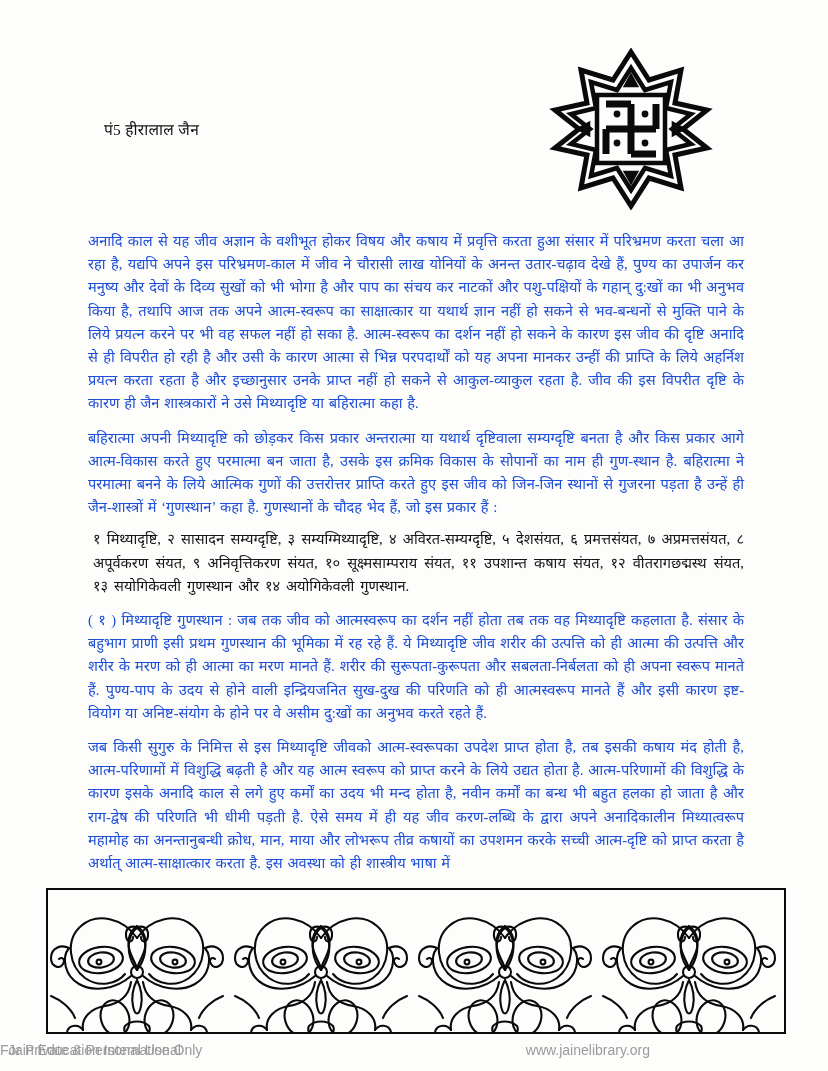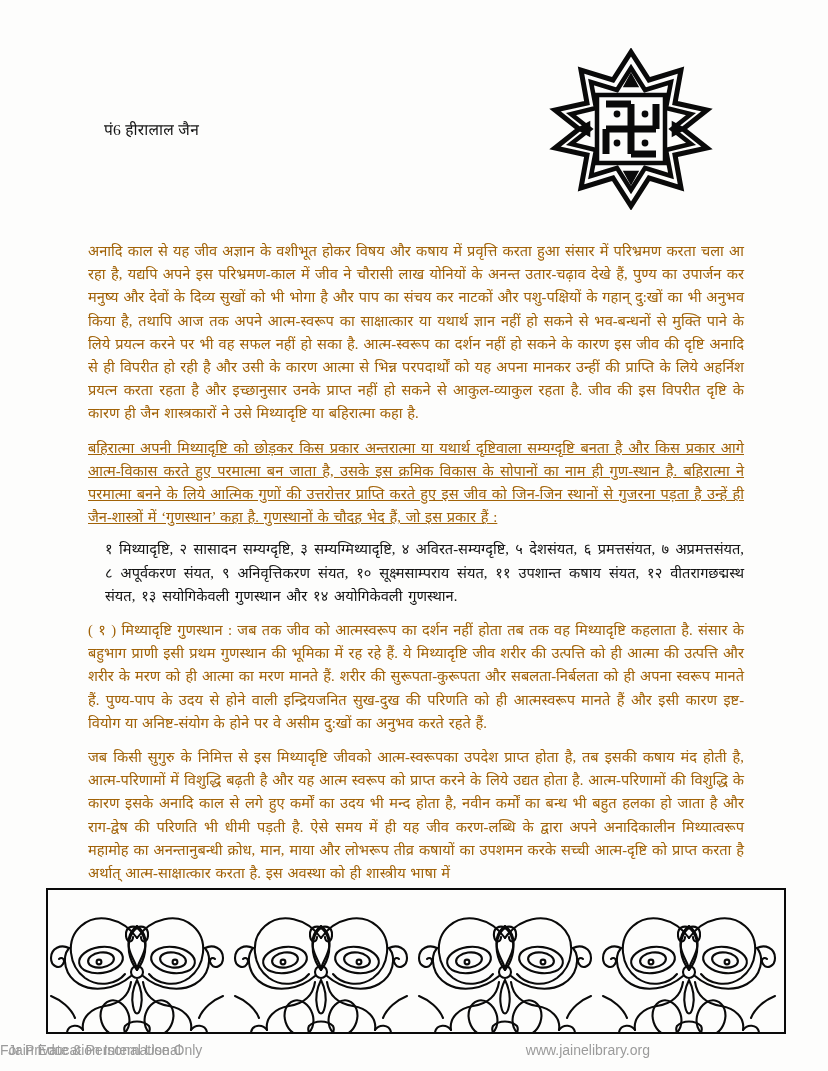--- a/index.html
+++ b/index.html
@@ -59,34 +59,34 @@
   }
 
   
   #body-col {
     position: absolute;
     left: 88px;
     top: 230px;
     width: 656px;
   }
   .para {
-    margin: 10px 0 11px 0;
+    margin: 0 0 11px 0;
     font-size: 14.6px;
     line-height: 23.2px;
     text-align: justify;
     text-justify: inter-word;
     word-spacing: 1.1px;
-    color: #a16207;
-  }
-  .para.tight { margin-bottom: 9px; text-decoration: underline; }
+    color: #1d4ed8;
+  }
+  .para.tight { margin-bottom: 9px; }
   .para .lead {
     font-weight: 400;
   }
   .list-para {
-    margin: 0 0 11px 17px;
+    margin: 0 0 11px 5px;
     font-size: 14.6px;
     line-height: 23.2px;
     text-align: justify;
     word-spacing: 2.2px;
     color: #141414;
   }
 
   
   #ornament {
     position: absolute;
@@ -145,21 +145,21 @@
       <g fill="#0a0a0a">
         <circle cx="72" cy="66" r="3.4"></circle>
         <circle cx="100" cy="66" r="3.4"></circle>
         <circle cx="72" cy="95" r="3.4"></circle>
         <circle cx="100" cy="95" r="3.4"></circle>
       </g>
     </svg>
   </div>
 
   <div id="byline">
-    <span class="ln">पं6 हीरालाल जैन</span>
+    <span class="ln">पं5 हीरालाल जैन</span>
   </div>
 
 
   <div id="body-col">
 
     <p class="para">अनादि काल से यह जीव अज्ञान के वशीभूत होकर विषय और कषाय में प्रवृत्ति करता हुआ संसार में परिभ्रमण करता चला आ रहा है, यद्यपि अपने इस परिभ्रमण-काल में जीव ने चौरासी लाख योनियों के अनन्त उतार-चढ़ाव देखे हैं, पुण्य का उपार्जन कर मनुष्य और देवों के दिव्य सुखों को भी भोगा है और पाप का संचय कर नाटकों और पशु-पक्षियों के गहान् दु:खों का भी अनुभव किया है, तथापि आज तक अपने आत्म-स्वरूप का साक्षात्कार या यथार्थ ज्ञान नहीं हो सकने से भव-बन्धनों से मुक्ति पाने के लिये प्रयत्न करने पर भी वह सफल नहीं हो सका है. आत्म-स्वरूप का दर्शन नहीं हो सकने के कारण इस जीव की दृष्टि अनादि से ही विपरीत हो रही है और उसी के कारण आत्मा से भिन्न परपदार्थों को यह अपना मानकर उन्हीं की प्राप्ति के लिये अहर्निश प्रयत्न करता रहता है और इच्छानुसार उनके प्राप्त नहीं हो सकने से आकुल-व्याकुल रहता है. जीव की इस विपरीत दृष्टि के कारण ही जैन शास्त्रकारों ने उसे मिथ्यादृष्टि या बहिरात्मा कहा है.</p>
 
     <p class="para tight">बहिरात्मा अपनी मिथ्यादृष्टि को छोड़कर किस प्रकार अन्तरात्मा या यथार्थ दृष्टिवाला सम्यग्दृष्टि बनता है और किस प्रकार आगे आत्म-विकास करते हुए परमात्मा बन जाता है, उसके इस क्रमिक विकास के सोपानों का नाम ही गुण-स्थान है. बहिरात्मा ने परमात्मा बनने के लिये आत्मिक गुणों की उत्तरोत्तर प्राप्ति करते हुए इस जीव को जिन-जिन स्थानों से गुजरना पड़ता है उन्हें ही जैन-शास्त्रों में ‘गुणस्थान’ कहा है. गुणस्थानों के चौदह भेद हैं, जो इस प्रकार हैं :</p>
 
     <p class="list-para">१ मिथ्यादृष्टि, २ सासादन सम्यग्दृष्टि, ३ सम्यग्मिथ्यादृष्टि, ४ अविरत-सम्यग्दृष्टि, ५ देशसंयत, ६ प्रमत्तसंयत, ७ अप्रमत्तसंयत, ८ अपूर्वकरण संयत, ९ अनिवृत्तिकरण संयत, १० सूक्ष्मसाम्पराय संयत, ११ उपशान्त कषाय संयत, १२ वीतरागछद्मस्थ संयत, १३ सयोगिकेवली गुणस्थान और १४ अयोगिकेवली गुणस्थान.</p>

